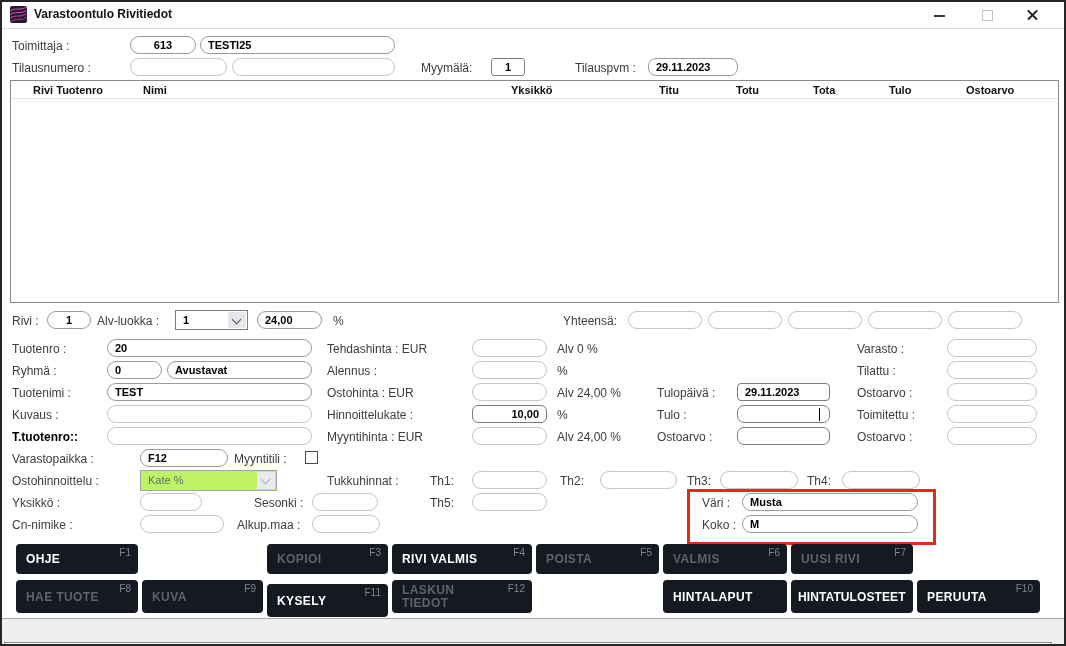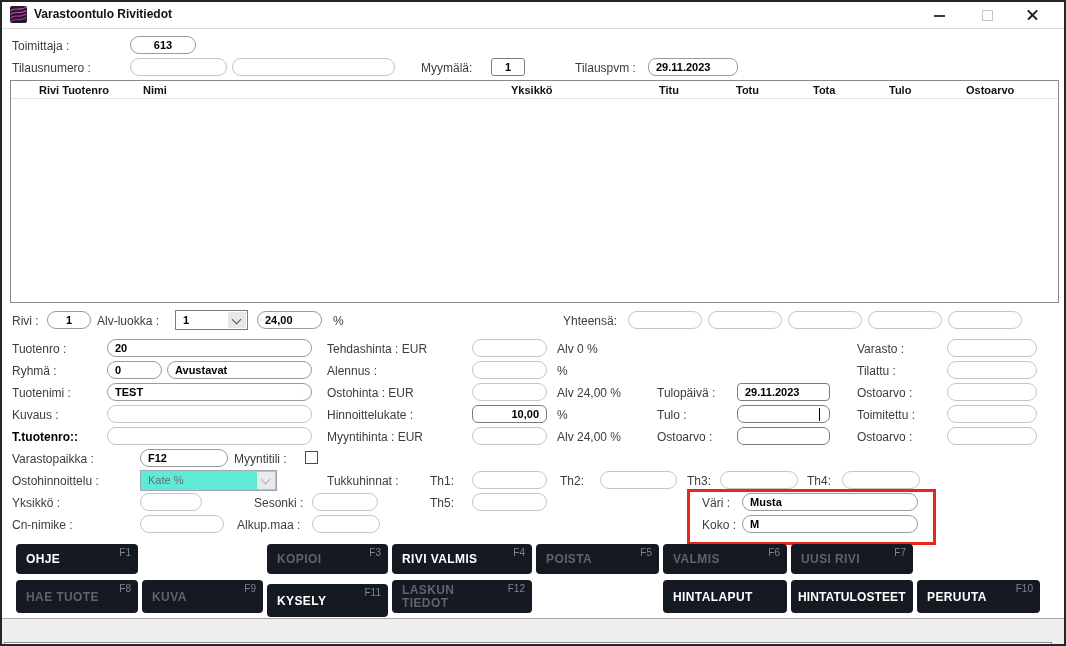--- a/index.html
+++ b/index.html
@@ -28,21 +28,21 @@
   .fld.r7{border-radius:7px;border-color:#7d7d7d;}
   .ctr{text-align:center;} .rt{text-align:right;}
   .caret{position:absolute;right:9px;top:2px;width:1px;height:13px;background:#000;}
   
   .combo{position:absolute;box-sizing:border-box;background:#fff;border:1px solid #7d7d7d;
          font-size:11px;font-weight:700;color:#000;}
   .combo .val{position:absolute;left:7px;top:2px;line-height:15px;}
   .combo .dd{position:absolute;right:1px;top:1px;bottom:1px;width:18px;background:#e5e7ea;}
   .combo .chev{position:absolute;right:6px;top:6px;width:6px;height:6px;
          border-right:1.6px solid #555;border-bottom:1.6px solid #555;transform:rotate(45deg);margin-top:-2px;}
-  .combo.dis{background:#5eead4;border-color:#9ba7b4;}
+  .combo.dis{background:#bef264;border-color:#9ba7b4;}
   .combo.dis .val{font-weight:400;color:#676d74;}
   .combo.dis .dd{background:#e8eaec;}
   .combo.dis .chev{border-color:#aab3bd;}
   
   .tbl{position:absolute;left:8px;top:78px;width:1049px;height:223px;background:#fff;
        border:1px solid #8a8a8a;box-sizing:border-box;}
   .tbl .hline{position:absolute;left:0;right:0;top:17px;border-top:1px solid #e3e3e3;}
   .th{position:absolute;top:3px;font-size:11px;font-weight:700;color:#111;white-space:nowrap;}
   
   .chk{position:absolute;width:13px;height:13px;background:#fff;border:1px solid #4a4a4a;box-sizing:border-box;}
@@ -85,31 +85,32 @@
         <span class="box"></span>
       </div>
     <div class="tbtn" style="left:1014px">
         <span class="x1"></span>
         <span class="x2"></span>
       </div>
   </div>
 
   <span class="lbl" style="left:10px;top:35px">Toimittaja :</span>
   <div class="fld f ctr" style="left:128px;top:34px;width:66px">613</div>
+  <div class="fld f" style="left:198px;top:34px;width:195px">TESTI25</div>
 
   <span class="lbl" style="left:10px;top:57px">Tilausnumero :</span>
   <div class="fld" style="left:128px;top:56px;width:97px"></div>
   <div class="fld" style="left:230px;top:56px;width:163px"></div>
   <span class="lbl" style="left:419px;top:57px">Myymälä:</span>
   <div class="fld sq ctr" style="left:489px;top:56px;width:34px">1</div>
   <span class="lbl" style="left:573px;top:57px">Tilauspvm :</span>
   <div class="fld f" style="left:646px;top:56px;width:90px;border-radius:8px">29.11.2023</div>
 
   <div class="tbl">
-    <span class="th" style="left:28px">Rivi Tuotenro</span>
+    <span class="th" style="left:22px">Rivi Tuotenro</span>
     <span class="th" style="left:132px">Nimi</span>
     <span class="th" style="left:500px">Yksikkö</span>
     <span class="th" style="left:648px">Titu</span>
     <span class="th" style="left:725px">Totu</span>
     <span class="th" style="left:802px">Tota</span>
     <span class="th" style="left:878px">Tulo</span>
     <span class="th" style="left:955px">Ostoarvo</span>
     <div class="hline"></div>
   </div>
 

